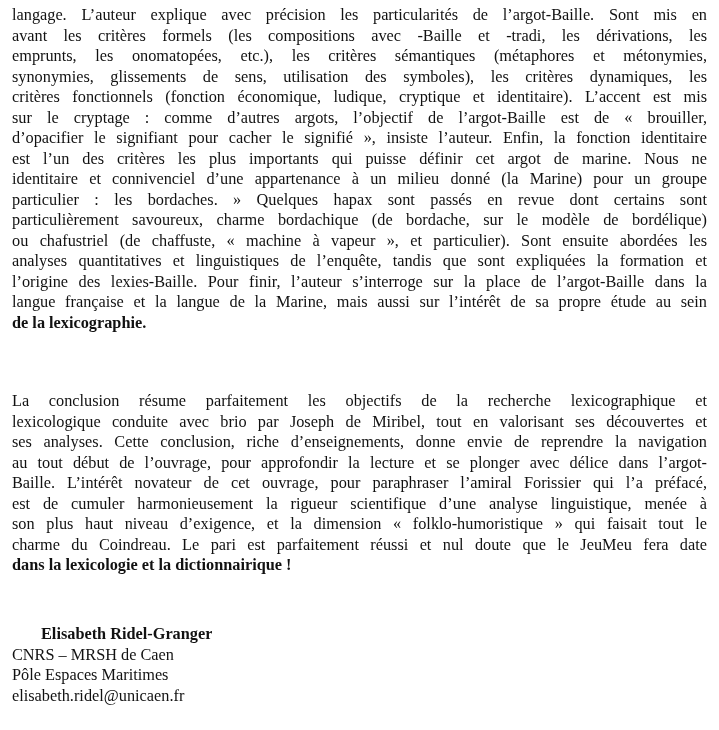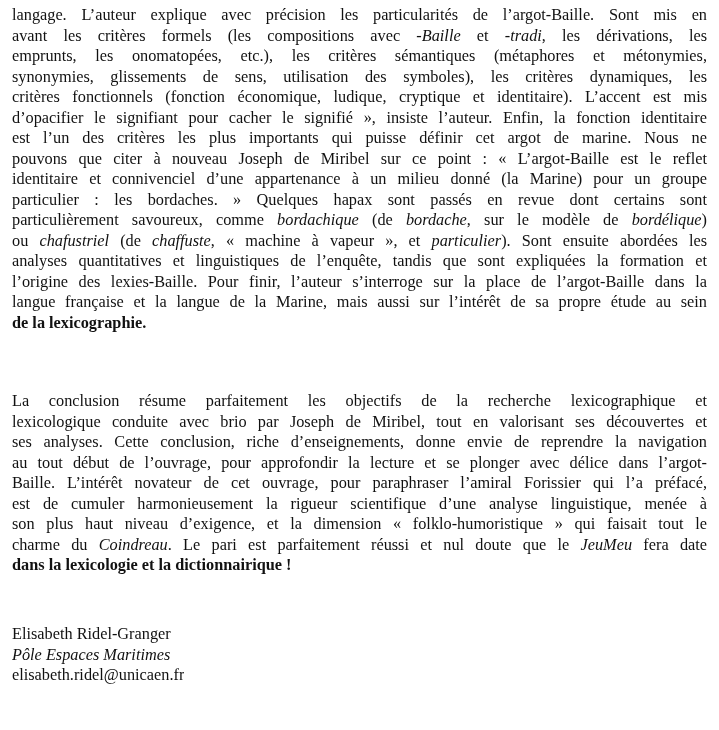--- a/index.html
+++ b/index.html
@@ -18,55 +18,56 @@
       height: 20.5px;
       line-height: 20.5px;
       white-space: nowrap;
       text-align: justify;
       text-align-last: justify;
       overflow: hidden;
     }
     .line.last { text-align: left; text-align-last: left; font-weight: bold; }
     .sig { position: absolute; left: 12px; top: 624px; }
     .sig .line { text-align: left; text-align-last: left; height: 20.5px; line-height: 20.5px; }
-    .bold { font-weight: normal; }
-    .it { font-style: italic; }
+    .bold { font-weight: bold; margin-left: 29px; }
+    .it { }
   </style>
 </head>
 <body>
 
 <div class="page">
   <div class="para p1">
       <span class="line"><span>langage. L’auteur explique avec précision les particularités de l’argot-Baille. Sont mis en</span></span>
       <span class="line"><span>avant les critères formels (les compositions avec </span><span class="it">-Baille</span><span> et </span><span class="it">-tradi</span><span>, les dérivations, les</span></span>
       <span class="line"><span>emprunts, les onomatopées, etc.), les critères sémantiques (métaphores et métonymies,</span></span>
       <span class="line"><span>synonymies, glissements de sens, utilisation des symboles), les critères dynamiques, les</span></span>
       <span class="line"><span>critères fonctionnels (fonction économique, ludique, cryptique et identitaire). L’accent est mis</span></span>
+      <span class="line"><span>sur le cryptage : comme d’autres argots, l’objectif de l’argot-Baille est de « brouiller,</span></span>
       <span class="line"><span>d’opacifier le signifiant pour cacher le signifié », insiste l’auteur. Enfin, la fonction identitaire</span></span>
       <span class="line"><span>est l’un des critères les plus importants qui puisse définir cet argot de marine. Nous ne</span></span>
-      <span class="line"><span>pouvons que citer à nouveau Joseph de Miribel sur ce point : « L’argot-Baille est le reflet</span></span>
       <span class="line"><span>identitaire et connivenciel d’une appartenance à un milieu donné (la Marine) pour un groupe</span></span>
       <span class="line"><span>particulier : les bordaches. » Quelques hapax sont passés en revue dont certains sont</span></span>
-      <span class="line"><span>particulièrement savoureux, comme </span><span class="it">bordachique</span><span> (de </span><span class="it">bordache</span><span>, sur le modèle de </span><span class="it">bordélique</span><span>)</span></span>
+      <span class="line"><span>particulièrement savoureux, charme </span><span class="it">bordachique</span><span> (de </span><span class="it">bordache</span><span>, sur le modèle de </span><span class="it">bordélique</span><span>)</span></span>
       <span class="line"><span>ou </span><span class="it">chafustriel</span><span> (de </span><span class="it">chaffuste</span><span>, « machine à vapeur », et </span><span class="it">particulier</span><span>). Sont ensuite abordées les</span></span>
       <span class="line"><span>analyses quantitatives et linguistiques de l’enquête, tandis que sont expliquées la formation et</span></span>
       <span class="line"><span>l’origine des lexies-Baille. Pour finir, l’auteur s’interroge sur la place de l’argot-Baille dans la</span></span>
       <span class="line"><span>langue française et la langue de la Marine, mais aussi sur l’intérêt de sa propre étude au sein</span></span>
       <span class="line last"><span>de la lexicographie.</span></span>
     </div>
   <div class="para p2">
       <span class="line"><span>La conclusion résume parfaitement les objectifs de la recherche lexicographique et</span></span>
       <span class="line"><span>lexicologique conduite avec brio par Joseph de Miribel, tout en valorisant ses découvertes et</span></span>
       <span class="line"><span>ses analyses. Cette conclusion, riche d’enseignements, donne envie de reprendre la navigation</span></span>
       <span class="line"><span>au tout début de l’ouvrage, pour approfondir la lecture et se plonger avec délice dans l’argot-</span></span>
       <span class="line"><span>Baille. L’intérêt novateur de cet ouvrage, pour paraphraser l’amiral Forissier qui l’a préfacé,</span></span>
       <span class="line"><span>est de cumuler harmonieusement la rigueur scientifique d’une analyse linguistique, menée à</span></span>
       <span class="line"><span>son plus haut niveau d’exigence, et la dimension « folklo-humoristique » qui faisait tout le</span></span>
       <span class="line"><span>charme du </span><span class="it">Coindreau</span><span>. Le pari est parfaitement réussi et nul doute que le </span><span class="it">JeuMeu</span><span> fera date</span></span>
       <span class="line last"><span>dans la lexicologie et la dictionnairique !</span></span>
     </div>
 
   <div class="sig">
     <div class="line bold">Elisabeth Ridel-Granger</div>
+    <div class="line">CNRS – MRSH de Caen</div>
     <div class="line it">Pôle Espaces Maritimes</div>
     <div class="line">elisabeth.ridel@unicaen.fr</div>
   </div>
 </div>
 
 </body></html>

